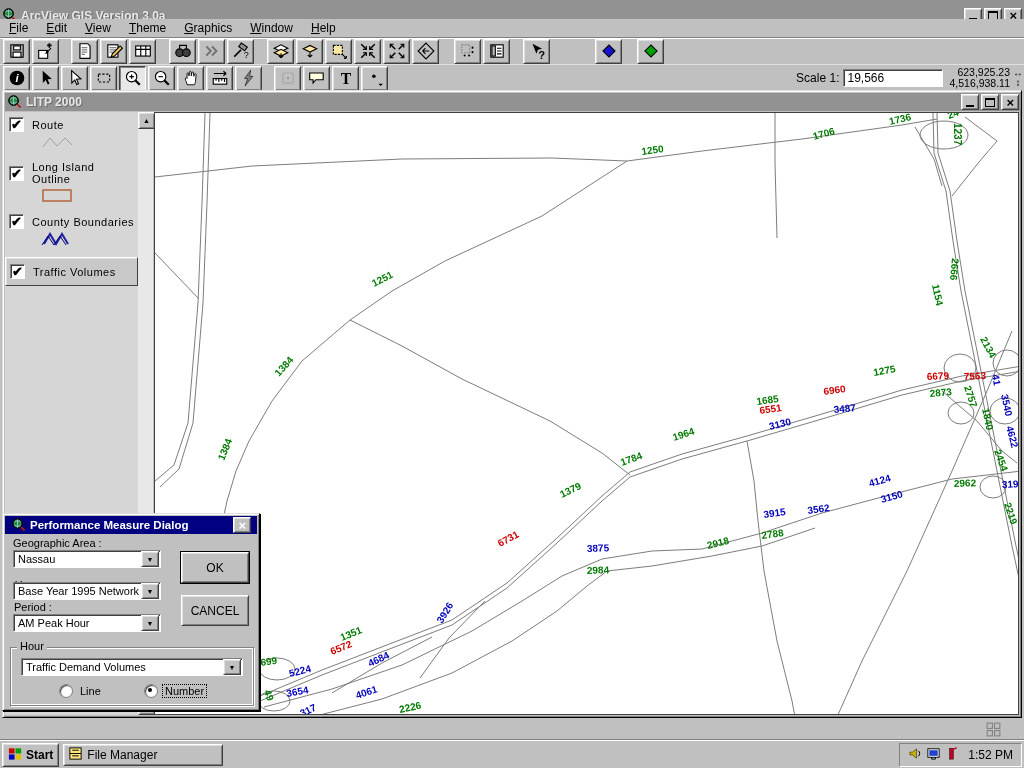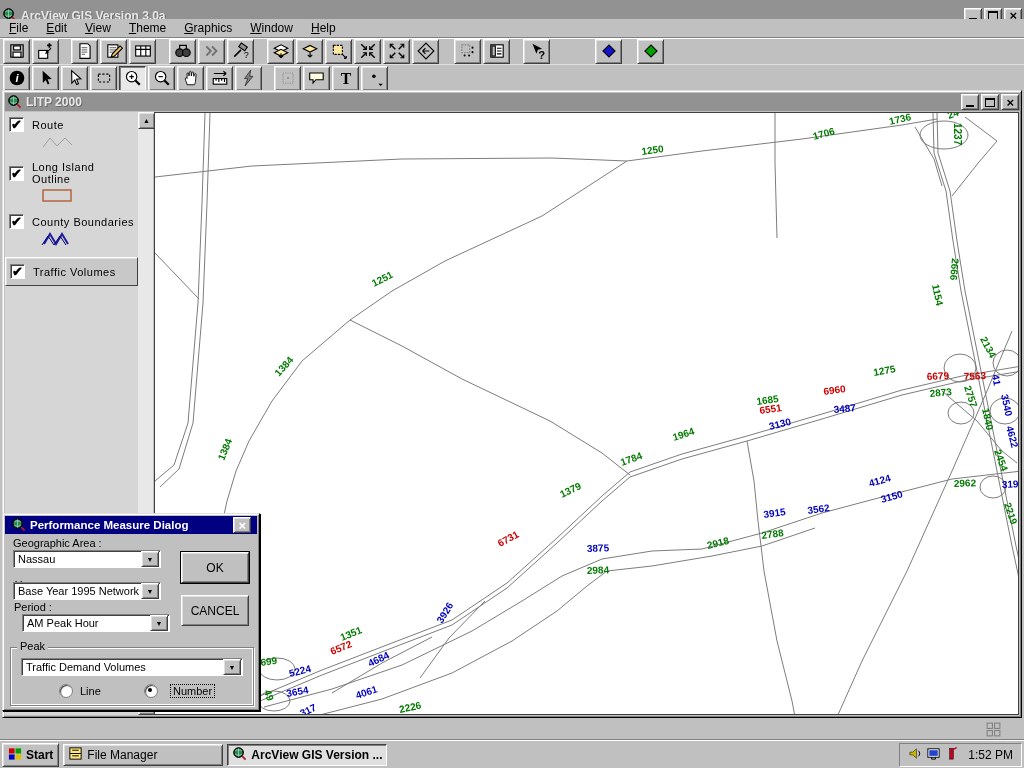--- a/index.html
+++ b/index.html
@@ -84,21 +84,21 @@
   .glyph-up::before{content:"▲";font-size:7px;}
   .dlg-btn{position:absolute;width:66px;height:29px;font-size:12px;display:flex;align-items:center;justify-content:center;}
   .dlg-btn.default{outline:1px solid #000;}
   .groupbox{position:absolute;border:1px solid #808080;box-shadow:inset 0 0 0 1px #fff, 1px 1px 0 #fff;}
   .group-title{position:absolute;top:-8px;left:6px;background:#c0c0c0;padding:0 3px;font-size:11px;}
   .radio-row{position:absolute;display:flex;align-items:center;}
   .radio{width:12px;height:12px;border-radius:50%;background:#fff;border:1px solid #808080;
          box-shadow:inset 1px 1px 1px #404040;margin-right:5px;position:relative;flex:0 0 auto;}
   .radio.on::after{content:"";position:absolute;left:3px;top:3px;width:4px;height:4px;border-radius:50%;background:#000;}
   .radio-label{font-size:11px;padding:0 2px;}
-  .radio-label.focused{outline:1px dotted #000;margin-left:8px;}
+  .radio-label.focused{outline:1px dotted #000;}
 
   
   .app-strip{position:absolute;left:0;top:718px;width:1024px;height:22px;background:#c0c0c0;}
   .grid-icon{position:absolute;right:22px;top:3px;width:17px;height:17px;}
   .taskbar{position:absolute;left:0;top:740px;width:1024px;height:28px;background:#c0c0c0;
            border-top:1px solid #fff;box-shadow:0 -1px 0 #808080;display:flex;align-items:center;padding:0 2px;box-sizing:border-box;}
   .start-btn{height:22px;display:flex;align-items:center;padding:0 5px;font-weight:bold;font-size:12px;margin-right:4px;}
   .start-btn svg{margin-right:3px;}
   .task{width:160px;height:22px;display:flex;align-items:center;padding:0 4px;font-size:12px;margin-right:4px;
         white-space:nowrap;overflow:hidden;box-sizing:border-box;}
@@ -401,20 +401,32 @@
           </svg>
         </span>
       </div>
       <div class="tbtn btn95" style="margin-left: 1px;">
         <span>
           <svg viewBox="0 0 16 16" width="18" height="18" stroke-width="1">
             <circle cx="7" cy="6.5" r="1.6" fill="#000"></circle>
             <path d="M11 13h4l-2 2.2z" fill="#000"></path>
           </svg>
         </span>
+      </div>
+      <div class="scale-group">
+        <span class="scale-label">Scale 1:</span>
+        <input class="scale-input" value="19,566" style="">
+        <div class="coords">
+          <div>623,925.23</div>
+          <div>4,516,938.11</div>
+        </div>
+        <div class="coord-arrows">
+          <div>↔</div>
+          <div>↕</div>
+        </div>
       </div>
     </div>
 
   <div class="docwin">
     <div class="doc-titlebar">
       <span id="doc-icon"><svg viewBox="0 0 16 16" width="15" height="15" stroke-width="1">
             <circle cx="7" cy="7" r="5" fill="#2a8a3a" stroke="#000"></circle>
             <path d="M3.5 5.5c2-2 5-2 7 0M3.5 8.5c2 2 5 2 7 0M7 2v10" stroke="#a8d8ff" fill="none" stroke-width=".8"></path>
             <path d="M10.5 10.5L14.5 14.5" stroke="#b02020" stroke-width="2"></path>
             <circle cx="7" cy="7" r="5" fill="none" stroke="#000"></circle>
@@ -577,30 +589,30 @@
       <span class="combo-btn btn95 glyph-down"></span>
     </div>
 
     <span class="dlg-label" style="left:12px;top:55px;margin-top:10px;">Year :</span>
     <div class="combo" style="left:10px;top:68px;width:148px;">
       <span class="val">Base Year 1995 Network</span>
       <span class="combo-btn btn95 glyph-down"></span>
     </div>
 
     <span class="dlg-label" style="left:11px;top:87px;">Period :</span>
-    <div class="combo" style="left:10px;top:100px;width:148px;margin-left:9px;">
+    <div class="combo" style="left:10px;top:100px;width:148px;">
       <span class="val">AM Peak Hour</span>
       <span class="combo-btn btn95 glyph-down"></span>
     </div>
 
     <div class="dlg-btn btn95 default" style="left:178px;top:38px;">OK</div>
     <div class="dlg-btn btn95" style="left:178px;top:81px;">CANCEL</div>
 
     <div class="groupbox" style="left:7px;top:133px;width:242px;height:57px;">
-      <span class="group-title">Peak</span>
+      <span class="group-title">Hour</span>
       <div class="combo" style="left:10px;top:10px;width:222px;">
         <span class="val">Traffic Demand Volumes</span>
         <span class="combo-btn btn95 glyph-down"></span>
       </div>
       <div class="radio-row" style="left:48px;top:36px;">
         <span class="radio"></span>
         <span class="radio-label">Line</span>
       </div>
       <div class="radio-row" style="left:133px;top:36px;">
         <span class="radio on"></span>
@@ -628,29 +640,20 @@
           </svg></span>
       <span>Start</span>
     </div>
     <span id="tasks" style="display:flex;">
         <div class="task btn95">
           <span><svg viewBox="0 0 16 16" width="15" height="15" stroke-width="1">
               <rect x="2" y="2" width="12" height="12" fill="#ffe680" stroke="#000"></rect>
               <path d="M2 8h12M4.5 4.5h7M4.5 10.5h7" stroke="#000"></path>
             </svg></span>
           <span>File Manager</span>
-        </div>
-        <div class="task btn95 active">
-          <span><svg viewBox="0 0 16 16" width="15" height="15" stroke-width="1">
-              <circle cx="7" cy="7" r="5" fill="#2a8a3a" stroke="#000"></circle>
-              <path d="M3.5 5.5c2-2 5-2 7 0M3.5 8.5c2 2 5 2 7 0M7 2v10" stroke="#a8d8ff" fill="none" stroke-width=".8"></path>
-              <path d="M10.5 10.5L14.5 14.5" stroke="#b02020" stroke-width="2"></path>
-              <circle cx="7" cy="7" r="5" fill="none" stroke="#000"></circle>
-            </svg></span>
-          <span>ArcView GIS Version ...</span>
         </div>
       </span>
     <div class="tray">
       <span id="tray-icons" style="display:flex;gap:3px;">
           <span><svg viewBox="0 0 16 16" width="15" height="15" stroke-width="1">
               <path d="M2 6.5h3l4-3.5v10l-4-3.5H2z" fill="#c8b400" stroke="#000" stroke-width=".5"></path>
               <path d="M11 5c2 1.5 2 4.5 0 6" fill="none" stroke="#000"></path>
             </svg></span>
           <span><svg viewBox="0 0 16 16" width="15" height="15" stroke-width="1">
               <rect x="2" y="3" width="12" height="9" fill="#fff" stroke="#000"></rect>

